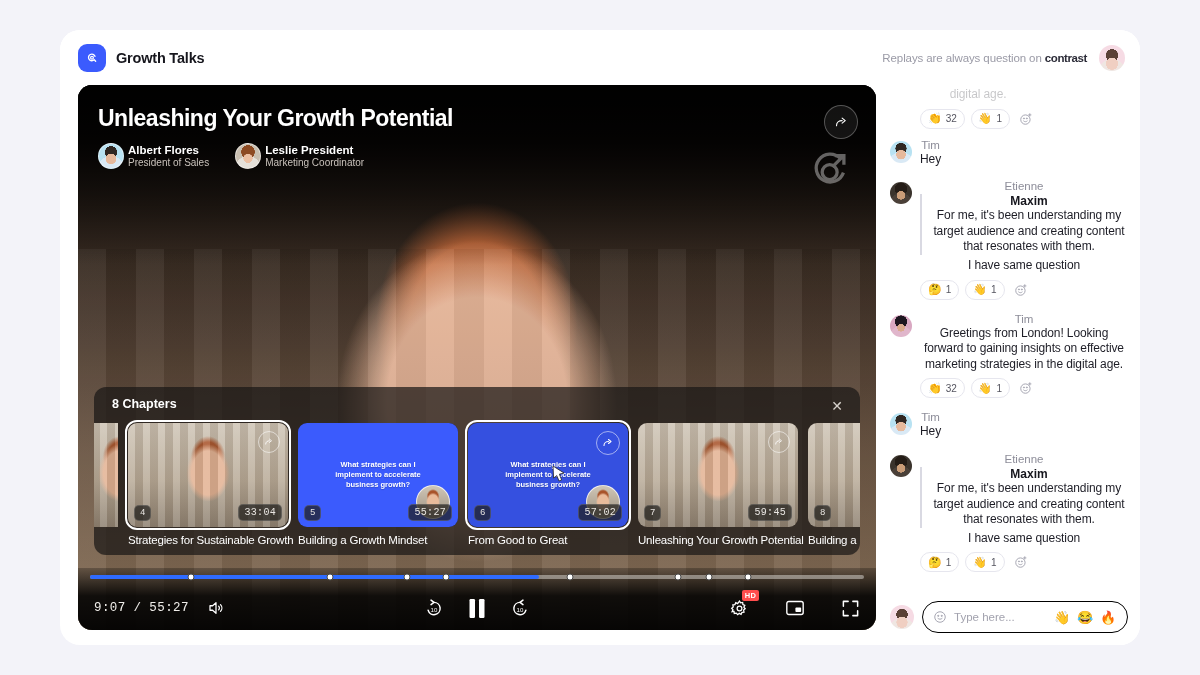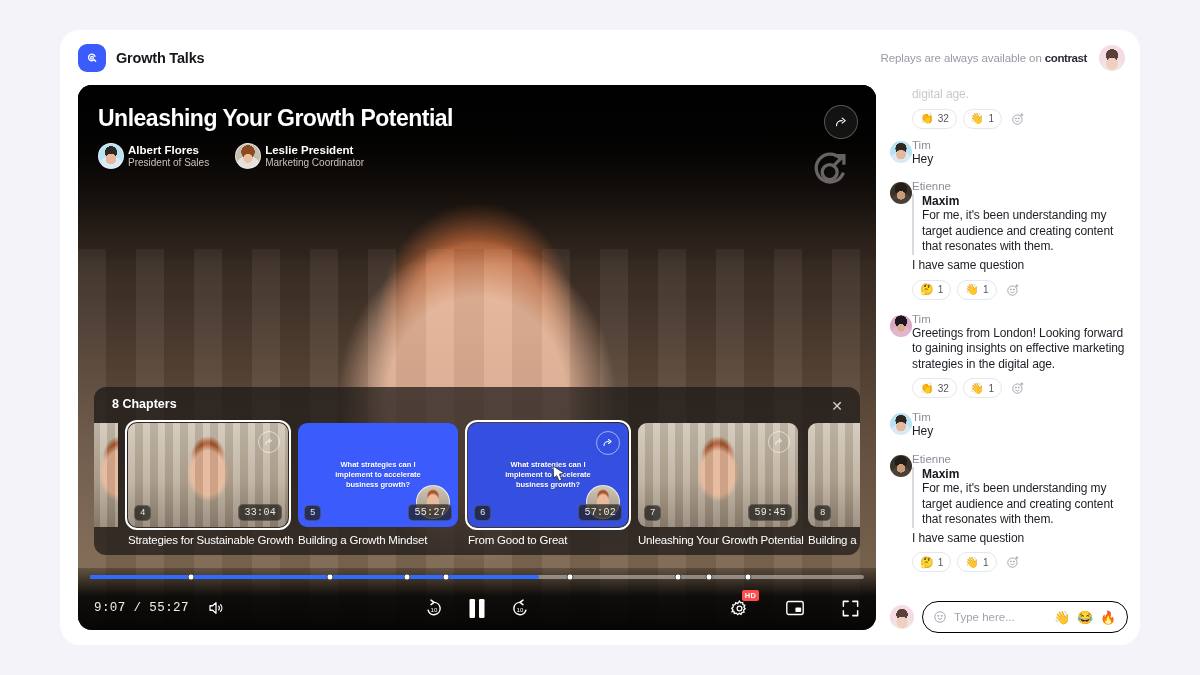--- a/index.html
+++ b/index.html
@@ -288,21 +288,21 @@
     display: flex; flex-direction: column;
     padding: 0 12px 0 14px;
     background: #fff;
     position: relative;
   }
   .chat-scroll {
     flex: 1; overflow: hidden;
     padding-top: 2px;
     position: relative;
   }
-  .msg { display: flex; margin-bottom: 13px; }
+  .msg { display: flex; gap: 8px; margin-bottom: 13px; text-align: center; }
   .msg-av { width: 22px; height: 22px; flex: none; margin-top: 2px; }
   .msg-body { min-width: 0; }
   .msg-author {
     font-size: 11.5px; color: #8d8d99; margin-bottom: 1px;
   }
   .msg-text {
     font-size: 12px; color: #1d1d26; line-height: 1.3;
     letter-spacing: -0.1px;
   }
   .quote {
@@ -358,21 +358,21 @@
           <path d="M12 3a9 9 0 1 0 0 18h9V12a9 9 0 0 0-9-9z" fill="none" stroke="#fff" stroke-width="0"></path>
           <path d="M20 12a8 8 0 1 0-8 8h8v-8z" fill="#fff" opacity="0"></path>
           <path d="M16.5 9.5a5 5 0 1 0-1.2 5.2l2.2 2.2" stroke="#fff" stroke-width="2" stroke-linecap="round" fill="none"></path>
           <circle cx="12" cy="11.6" r="2.1" stroke="#fff" stroke-width="1.8" fill="none"></circle>
         </svg>
       </div>
       <div class="brand-name">Growth Talks</div>
     </div>
     <div class="topbar-right">
       <div class="replay-note">
-        <span>Replays are always available on</span>
+        <span>Replays are always question on</span>
         <b>contrast</b>
       </div>
       <div class="avatar av-top face-pink"></div>
     </div>
   </div>
 
   <div class="body-split">
 
     <div class="video-wrap">
       <div class="video-bg"></div>

